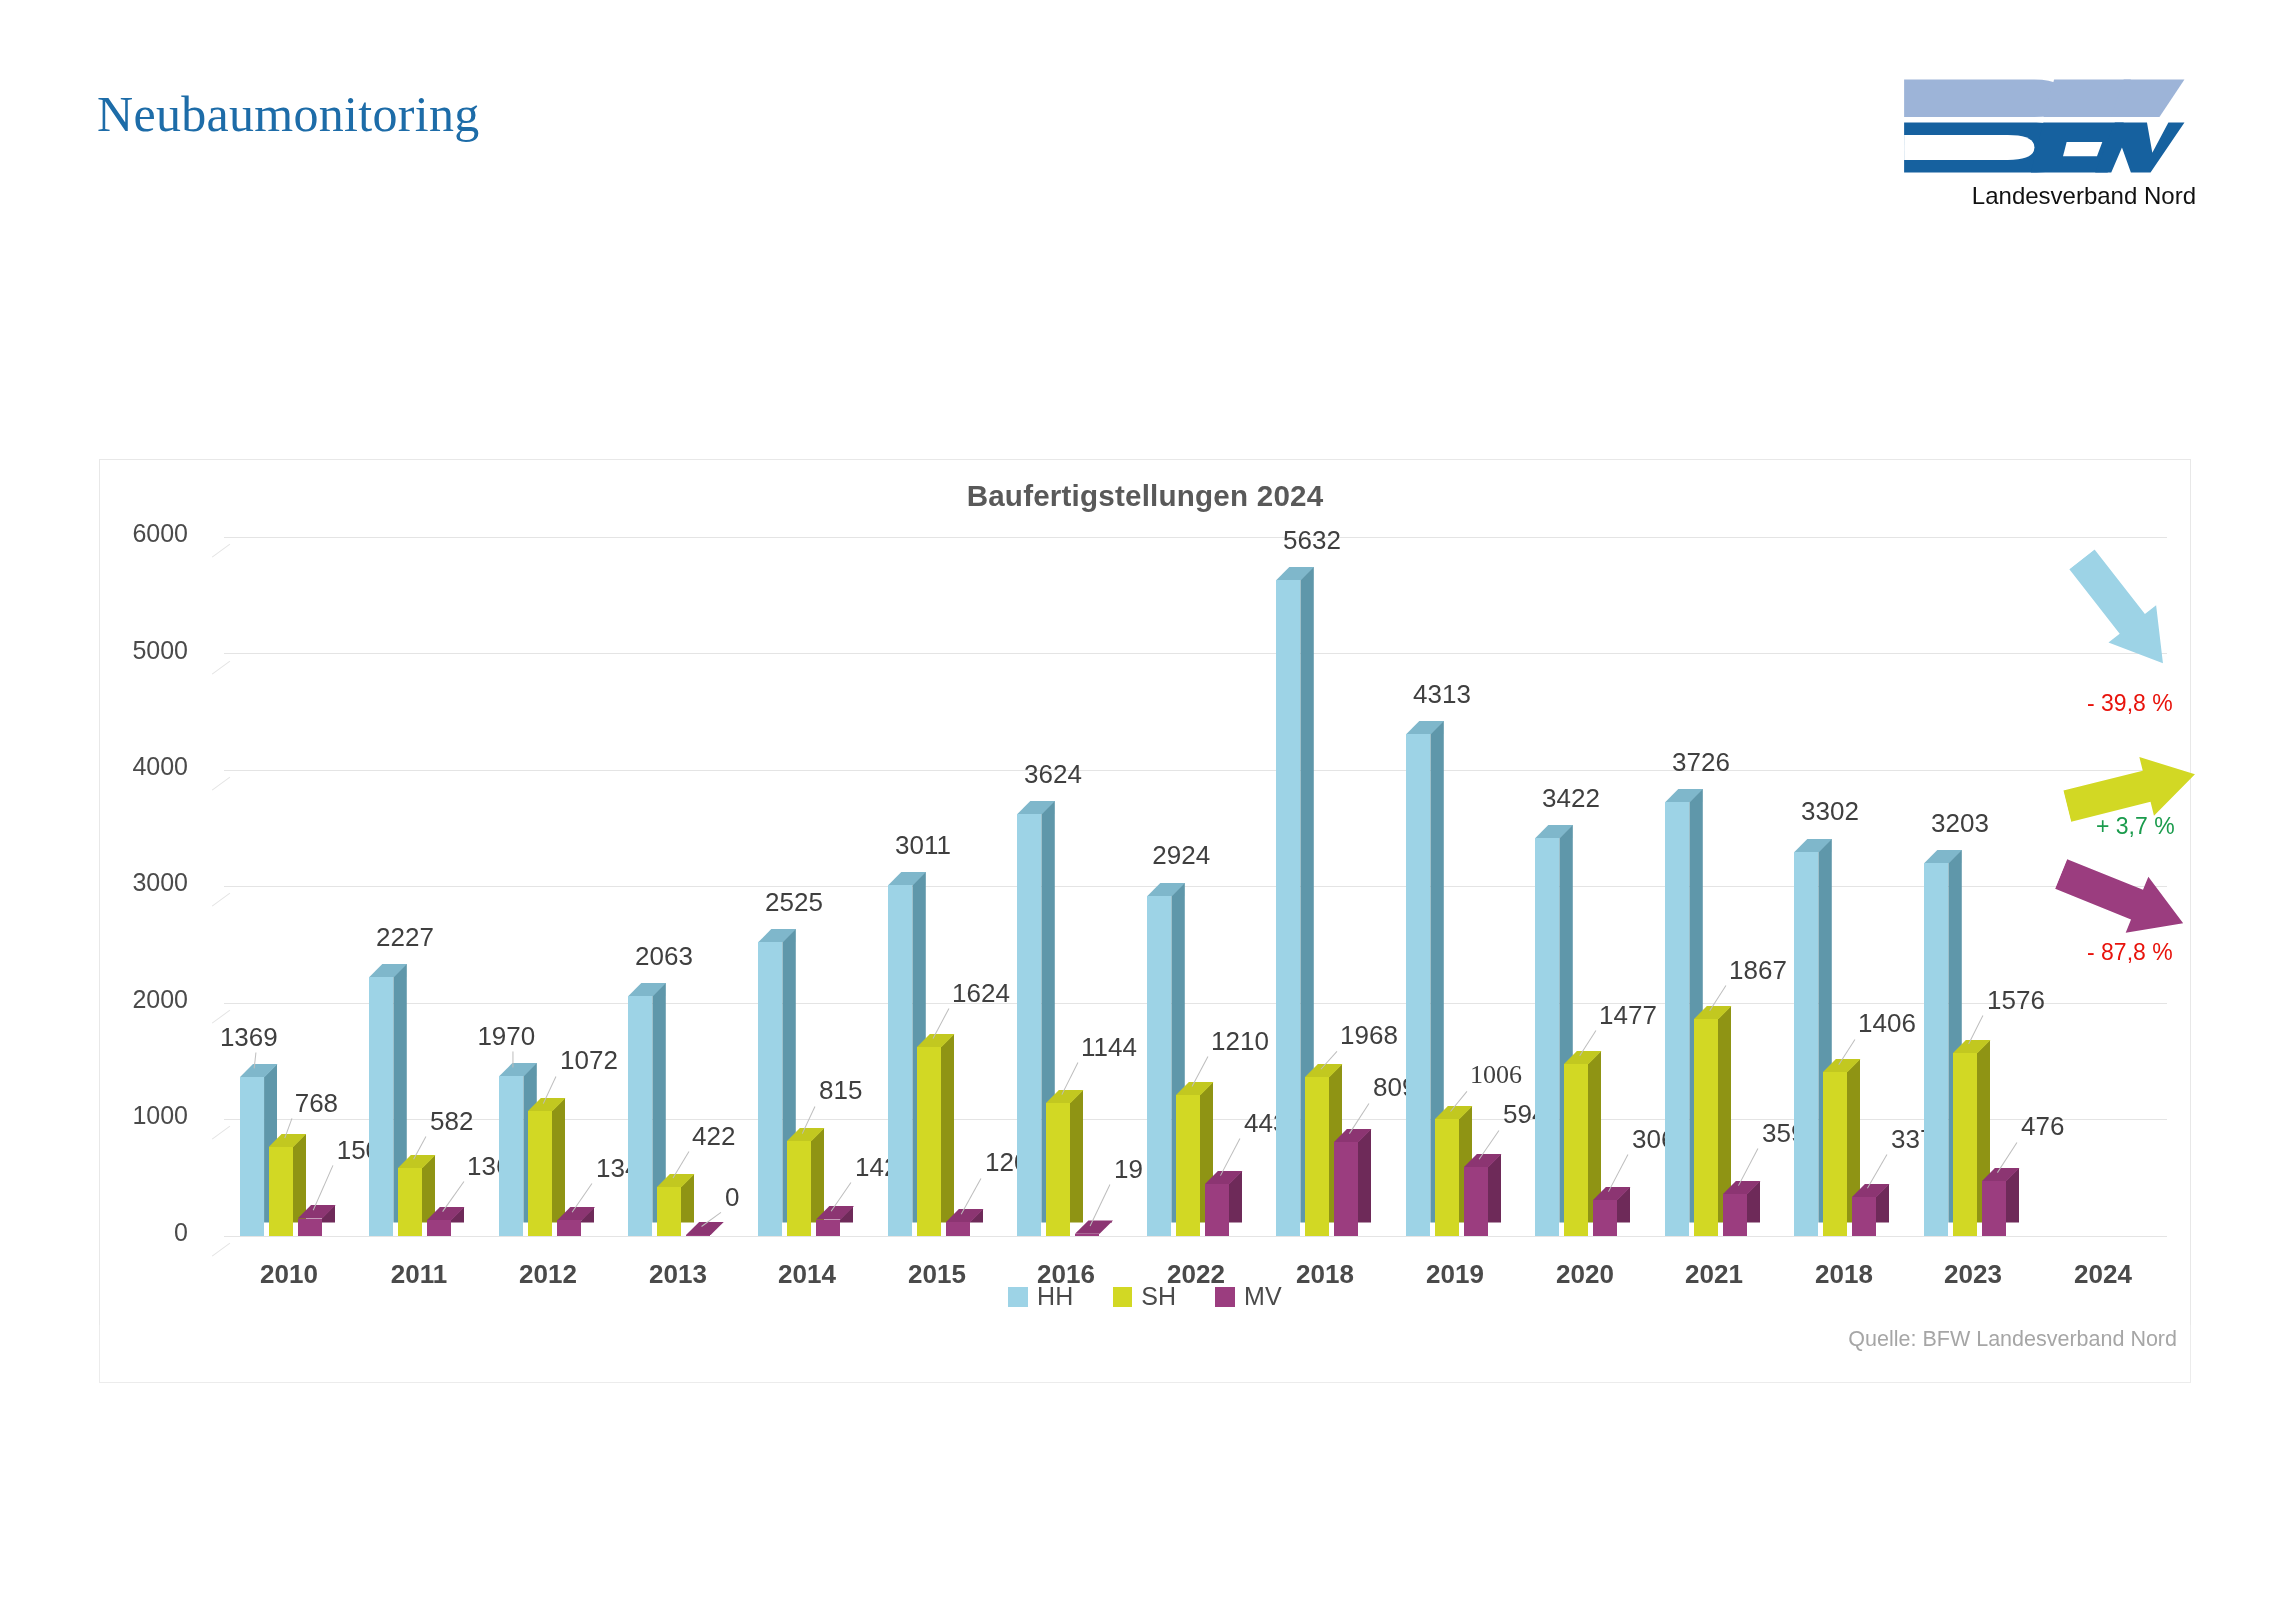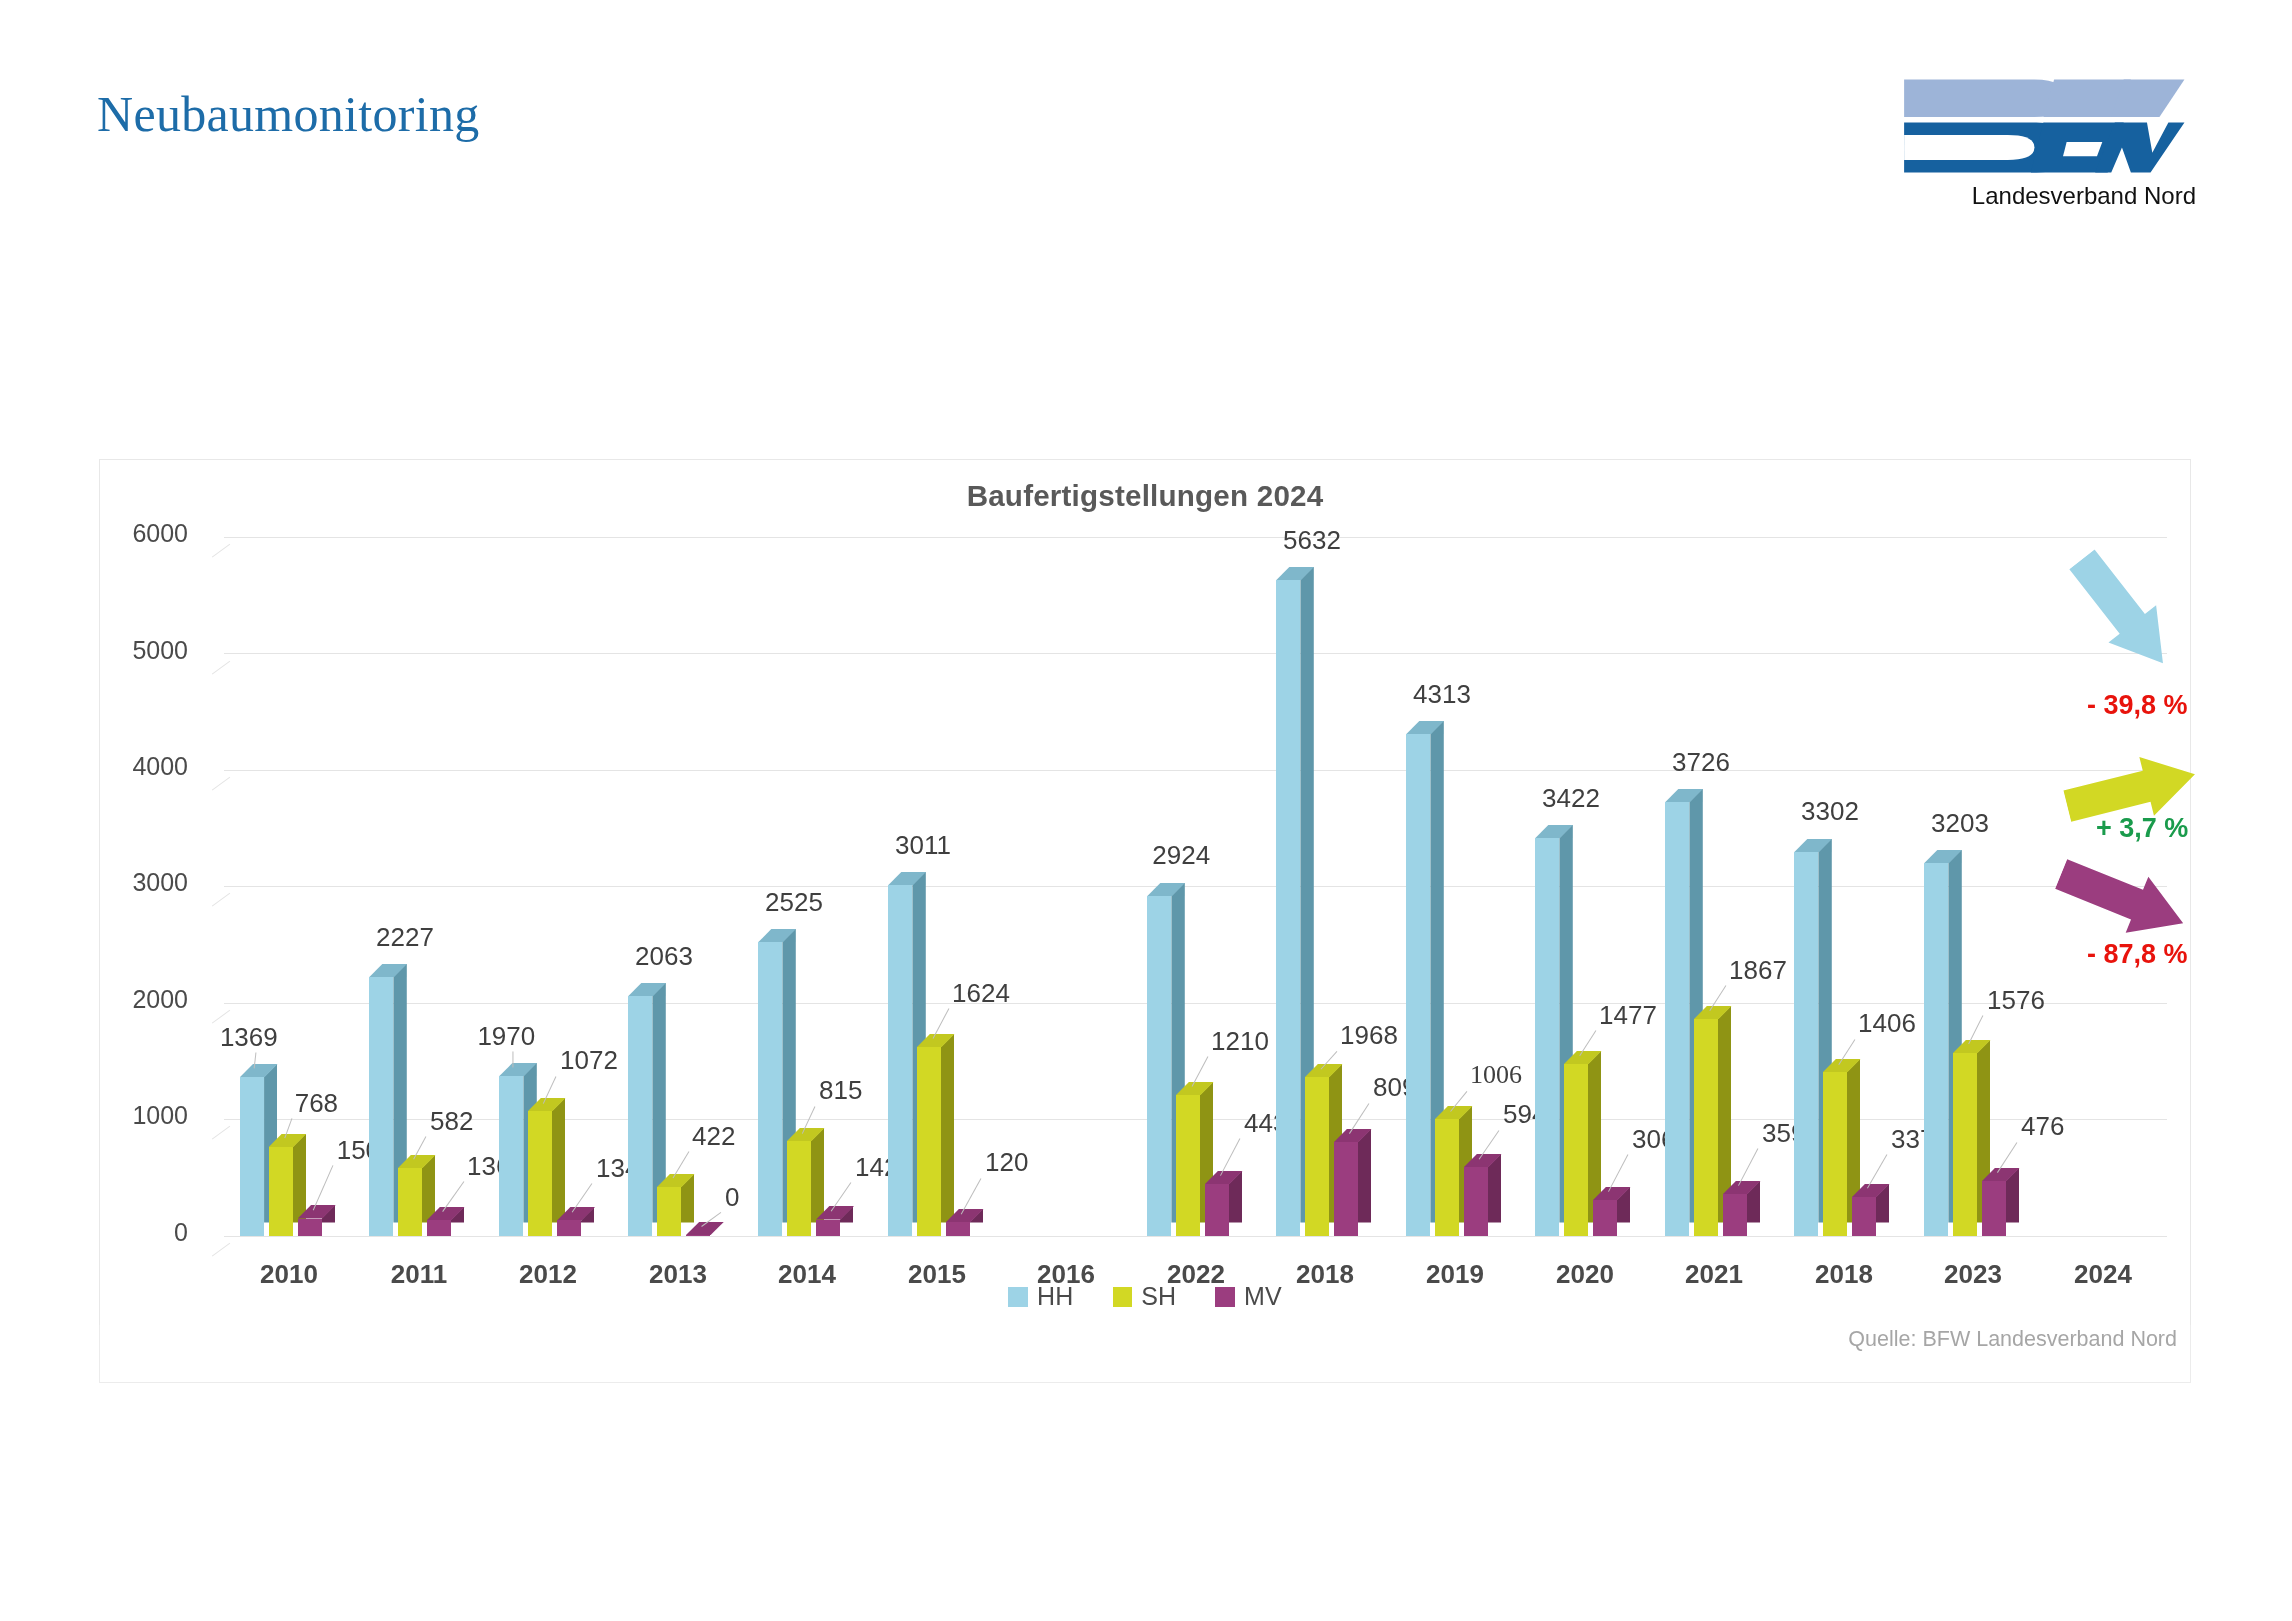--- a/index.html
+++ b/index.html
@@ -86,21 +86,21 @@
   
   #source{
     position:absolute;right:116px;top:1327px;
     font-size:21.5px;color:#a6a6a6;white-space:nowrap;
   }
 
   
   .trend{position:absolute;}
   .trend svg{display:block;}
   .trend-lbl{
-    position:absolute;font-size:27px;font-weight:bold;white-space:nowrap;
+    position:absolute;font-size:23px;font-weight:normal;white-space:nowrap;
   }
 </style>
 </head>
 <body>
 
 <div id="page-title">Neubaumonitoring</div>
 
 <div id="logo-block">
   <div id="logo-mark">
     <svg width="285" height="100" viewBox="0 0 318 112">
@@ -283,20 +283,42 @@
       <div class="lead" style="left: 66px; top: 471px; width: 34px; transform: rotate(117.897deg);"></div>
       <div class="bar" style="left: 63px; width: 24px; height: 14px;">
         <div style="position: absolute; left: 24px; bottom: 13.4px; width: 13.4px; height: 14px; background: rgb(110, 42, 89); clip-path: polygon(0px 13.4px, 100% 0px, 100% calc(100% + 0px), 0px 100%);"></div>
         <div style="position: absolute; left: 0px; top: -13.4px; width: 38px; height: 13.4px; background: rgb(140, 53, 114); clip-path: polygon(0px 100%, 13.4px 0px, 100% 0px, calc(100% - 13.4px) 100%);"></div>
         <div class="front" style="background: rgb(155, 61, 127);"></div>
       </div>
       <div class="blab" style="left: 102px; top: 610px;">120</div>
       <div class="lead" style="left: 98px; top: 641px; width: 41px; transform: rotate(118.811deg);"></div>
     </div>
     <div class="xlab" style="left: 648px; width: 130px; top: 722px;">2015</div>
+    <div class="group" style="left: 788px; width: 130px;">
+      <div class="bar" style="left: 5.4px; width: 24px; height: 422px;">
+        <div style="position: absolute; left: 24px; bottom: 13.4px; width: 13.4px; height: 422px; background: rgb(95, 151, 170); clip-path: polygon(0px 13.4px, 100% 0px, 100% calc(100% + 0px), 0px 100%);"></div>
+        <div style="position: absolute; left: 0px; top: -13.4px; width: 38px; height: 13.4px; background: rgb(127, 183, 203); clip-path: polygon(0px 100%, 13.4px 0px, 100% 0px, calc(100% - 13.4px) 100%);"></div>
+        <div class="front" style="background: rgb(157, 211, 230);"></div>
+      </div>
+      <div class="blab" style="left: 12px; top: 222px;">3624</div>
+      <div class="bar" style="left: 34px; width: 24px; height: 133px;">
+        <div style="position: absolute; left: 24px; bottom: 13.4px; width: 13.4px; height: 133px; background: rgb(143, 148, 20); clip-path: polygon(0px 13.4px, 100% 0px, 100% calc(100% + 0px), 0px 100%);"></div>
+        <div style="position: absolute; left: 0px; top: -13.4px; width: 38px; height: 13.4px; background: rgb(194, 200, 32); clip-path: polygon(0px 100%, 13.4px 0px, 100% 0px, calc(100% - 13.4px) 100%);"></div>
+        <div class="front" style="background: rgb(210, 216, 36);"></div>
+      </div>
+      <div class="blab" style="left: 69px; top: 495px;">1144</div>
+      <div class="lead" style="left: 66px; top: 525px; width: 36px; transform: rotate(116.565deg);"></div>
+      <div class="bar" style="left: 63px; width: 24px; height: 2.2px;">
+        <div style="position: absolute; left: 24px; bottom: 13.4px; width: 13.4px; height: 2.2px; background: rgb(110, 42, 89); clip-path: polygon(0px 13.4px, 100% 0px, 100% calc(100% + 0px), 0px 100%);"></div>
+        <div style="position: absolute; left: 0px; top: -13.4px; width: 38px; height: 13.4px; background: rgb(140, 53, 114); clip-path: polygon(0px 100%, 13.4px 0px, 100% 0px, calc(100% - 13.4px) 100%);"></div>
+        <div class="front" style="background: rgb(155, 61, 127);"></div>
+      </div>
+      <div class="blab" style="left: 102px; top: 617px;">19</div>
+      <div class="lead" style="left: 98px; top: 647px; width: 46px; transform: rotate(115.56deg);"></div>
+    </div>
     <div class="xlab" style="left: 777px; width: 130px; top: 722px;">2016</div>
     <div class="group" style="left: 918px; width: 130px;">
       <div class="bar" style="left: 5.4px; width: 24px; height: 340px;">
         <div style="position: absolute; left: 24px; bottom: 13.4px; width: 13.4px; height: 340px; background: rgb(95, 151, 170); clip-path: polygon(0px 13.4px, 100% 0px, 100% calc(100% + 0px), 0px 100%);"></div>
         <div style="position: absolute; left: 0px; top: -13.4px; width: 38px; height: 13.4px; background: rgb(127, 183, 203); clip-path: polygon(0px 100%, 13.4px 0px, 100% 0px, calc(100% - 13.4px) 100%);"></div>
         <div class="front" style="background: rgb(157, 211, 230);"></div>
       </div>
       <div class="blab" style="left: 10.3px; top: 303px;">2924</div>
       <div class="bar" style="left: 34px; width: 24px; height: 141px;">
         <div style="position: absolute; left: 24px; bottom: 13.4px; width: 13.4px; height: 141px; background: rgb(143, 148, 20); clip-path: polygon(0px 13.4px, 100% 0px, 100% calc(100% + 0px), 0px 100%);"></div>

